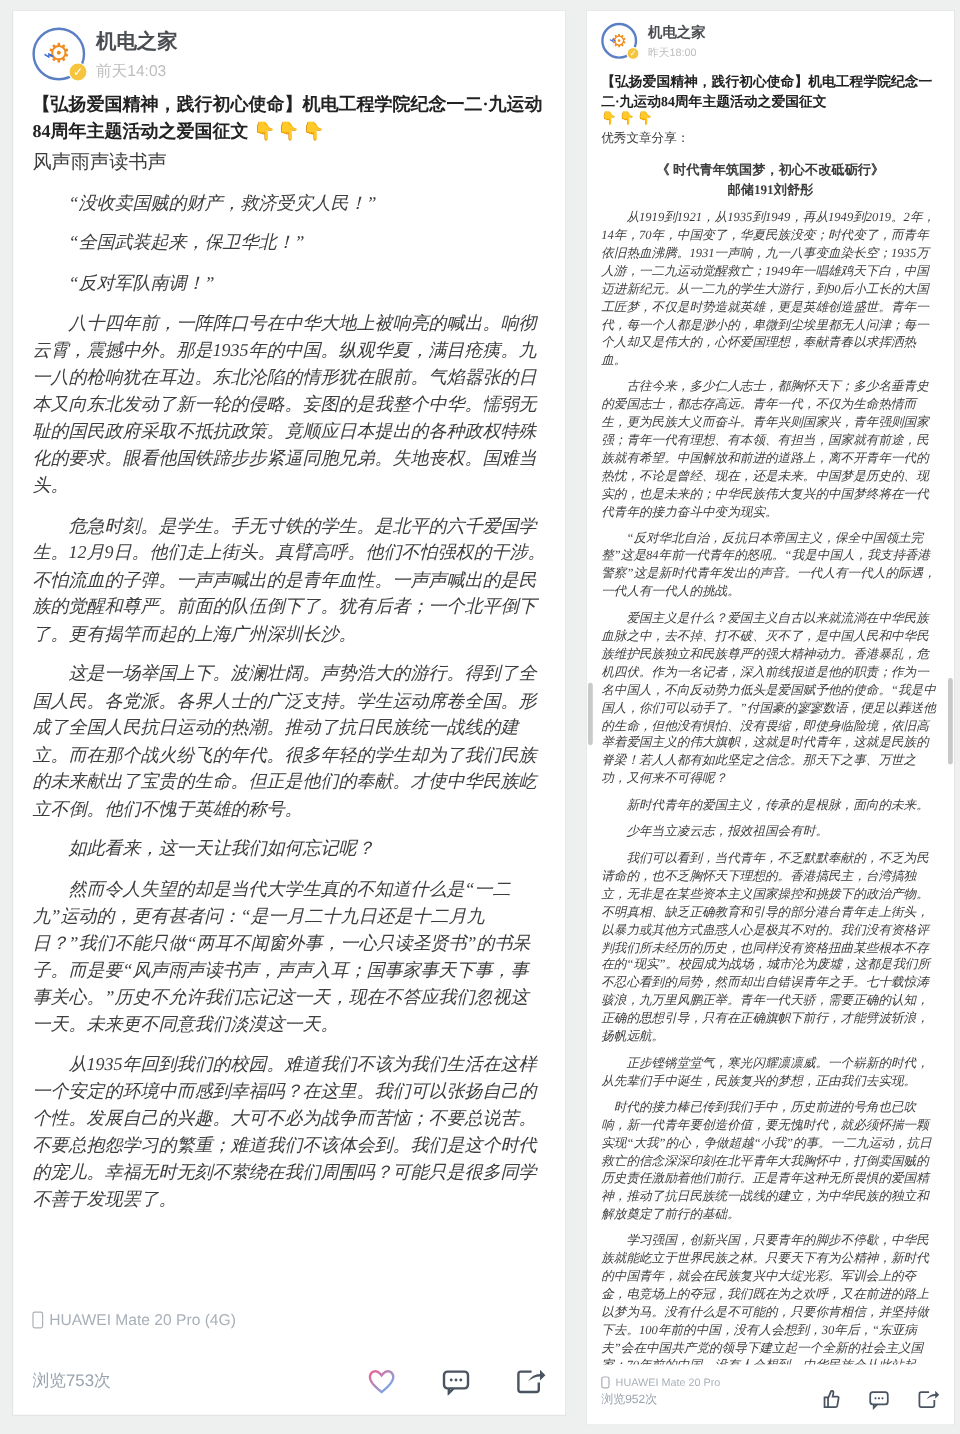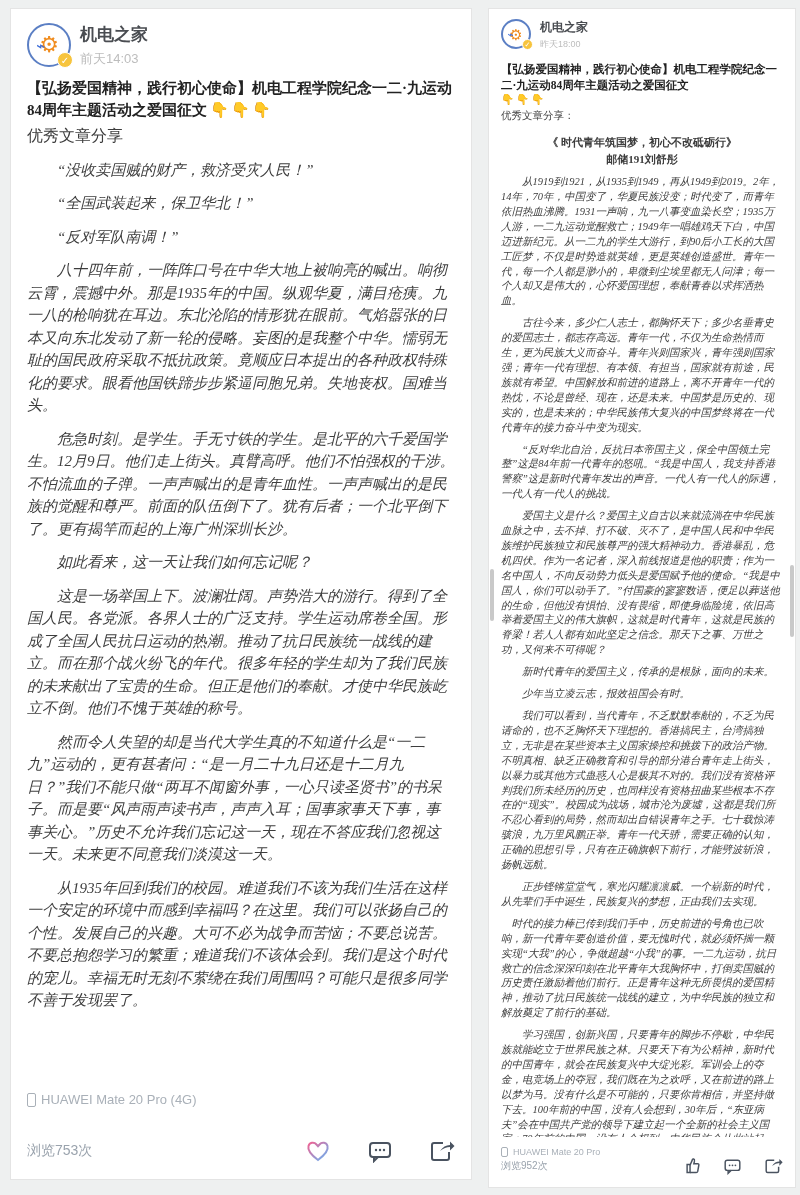--- a/index.html
+++ b/index.html
@@ -91,31 +91,31 @@
         <div class="acc-name">机电之家</div>
         <div class="timestamp">前天14:03</div>
       </div>
     </div>
 
     <div class="body-serif">
       <div class="post-title">
         <span>【弘扬爱国精神，践行初心使命】机电工程学院纪念一二·九运动84周年主题活动之爱国征文</span>
         <span class="pointer-emoji">👇👇👇</span>
       </div>
-      <div class="share-line">优秀文章分享</div>
+      <div class="share-line">风声雨声读书声</div>
 
 
       <p class="para quote">“没收卖国贼的财产，救济受灾人民！”</p>
       <p class="para quote">“全国武装起来，保卫华北！”</p>
       <p class="para quote">“反对军队南调！”</p>
 
       <p class="para">八十四年前，一阵阵口号在中华大地上被响亮的喊出。响彻云霄，震撼中外。那是1935年的中国。纵观华夏，满目疮痍。九一八的枪响犹在耳边。东北沦陷的情形犹在眼前。气焰嚣张的日本又向东北发动了新一轮的侵略。妄图的是我整个中华。懦弱无耻的国民政府采取不抵抗政策。竟顺应日本提出的各种政权特殊化的要求。眼看他国铁蹄步步紧逼同胞兄弟。失地丧权。国难当头。</p>
       <p class="para">危急时刻。是学生。手无寸铁的学生。是北平的六千爱国学生。12月9日。他们走上街头。真臂高呼。他们不怕强权的干涉。不怕流血的子弹。一声声喊出的是青年血性。一声声喊出的是民族的觉醒和尊严。前面的队伍倒下了。犹有后者；一个北平倒下了。更有揭竿而起的上海广州深圳长沙。</p>
+      <p class="para">这是一场举国上下。波澜壮阔。声势浩大的游行。得到了全国人民。各党派。各界人士的广泛支持。学生运动席卷全国。形成了全国人民抗日运动的热潮。推动了抗日民族统一战线的建立。而在那个战火纷飞的年代。很多年轻的学生却为了我们民族的未来献出了宝贵的生命。但正是他们的奉献。才使中华民族屹立不倒。他们不愧于英雄的称号。</p>
       <p class="para">如此看来，这一天让我们如何忘记呢？</p>
-      <p class="para">这是一场举国上下。波澜壮阔。声势浩大的游行。得到了全国人民。各党派。各界人士的广泛支持。学生运动席卷全国。形成了全国人民抗日运动的热潮。推动了抗日民族统一战线的建立。而在那个战火纷飞的年代。很多年轻的学生却为了我们民族的未来献出了宝贵的生命。但正是他们的奉献。才使中华民族屹立不倒。他们不愧于英雄的称号。</p>
       <p class="para">然而令人失望的却是当代大学生真的不知道什么是“一二九”运动的，更有甚者问：“是一月二十九日还是十二月九日？”我们不能只做“两耳不闻窗外事，一心只读圣贤书”的书呆子。而是要“风声雨声读书声，声声入耳；国事家事天下事，事事关心。”历史不允许我们忘记这一天，现在不答应我们忽视这一天。未来更不同意我们淡漠这一天。</p>
       <p class="para">从1935年回到我们的校园。难道我们不该为我们生活在这样一个安定的环境中而感到幸福吗？在这里。我们可以张扬自己的个性。发展自己的兴趣。大可不必为战争而苦恼；不要总说苦。不要总抱怨学习的繁重；难道我们不该体会到。我们是这个时代的宠儿。幸福无时无刻不萦绕在我们周围吗？可能只是很多同学不善于发现罢了。</p>
 
     </div>
 
     <div class="device-row">
       <span class="phone-glyph"></span>
       <span>HUAWEI Mate 20 Pro (4G)</span>
     </div>
 

